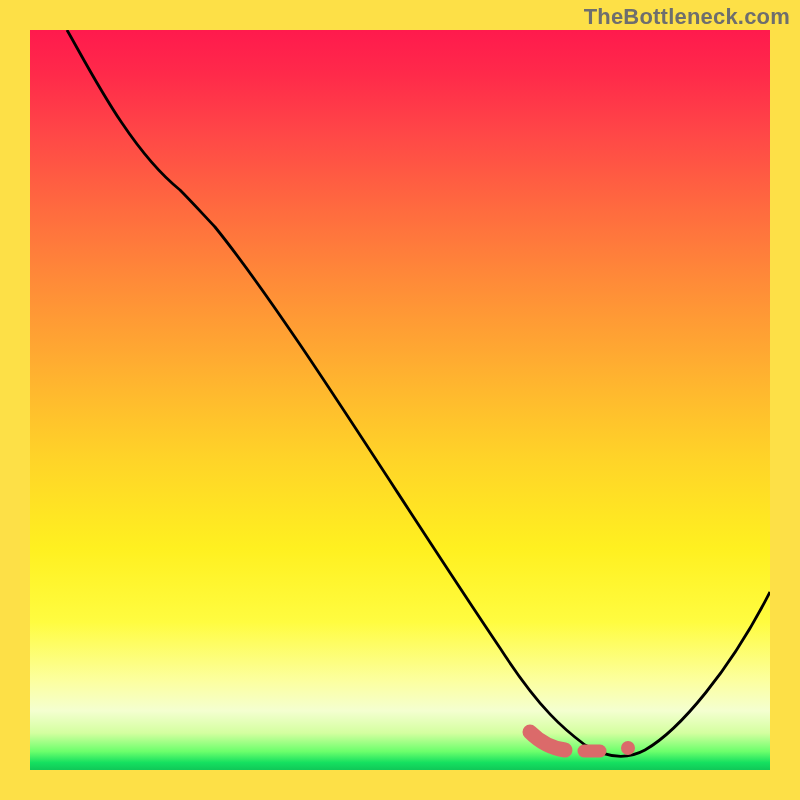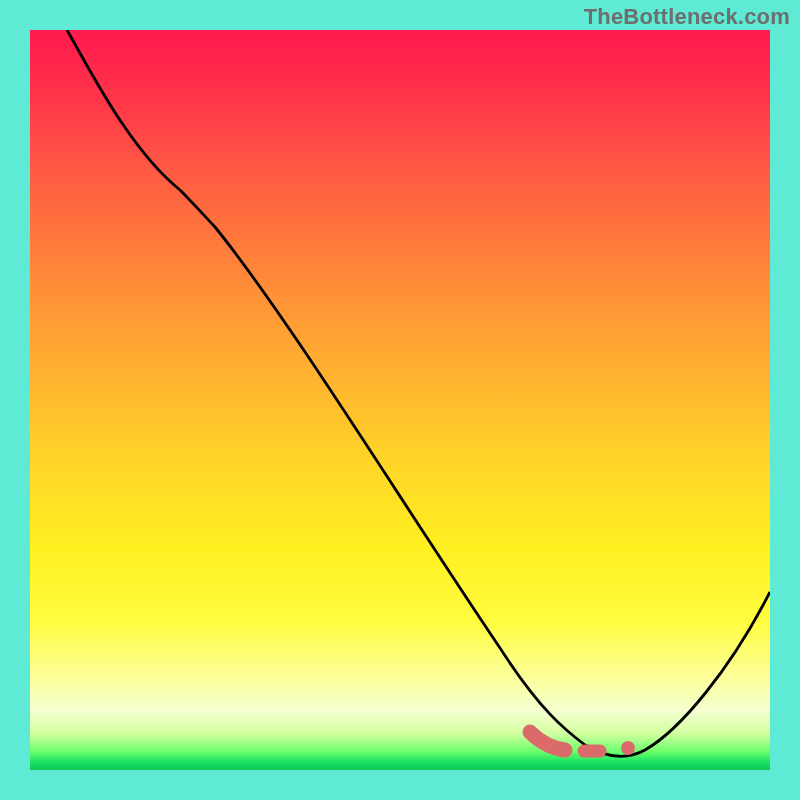--- a/index.html
+++ b/index.html
@@ -9,21 +9,21 @@
     height: 800px;
     background: #000;
     overflow: hidden;
   }
   .frame {
     position: absolute;
     left: 0;
     top: 0;
     width: 800px;
     height: 800px;
-    background: #5eead4;
+    background: #fde047;
   }
   .plot-area {
     position: absolute;
     left: 30px;
     top: 30px;
     width: 740px;
     height: 740px;
     overflow: hidden;
   }
   .gradient {

